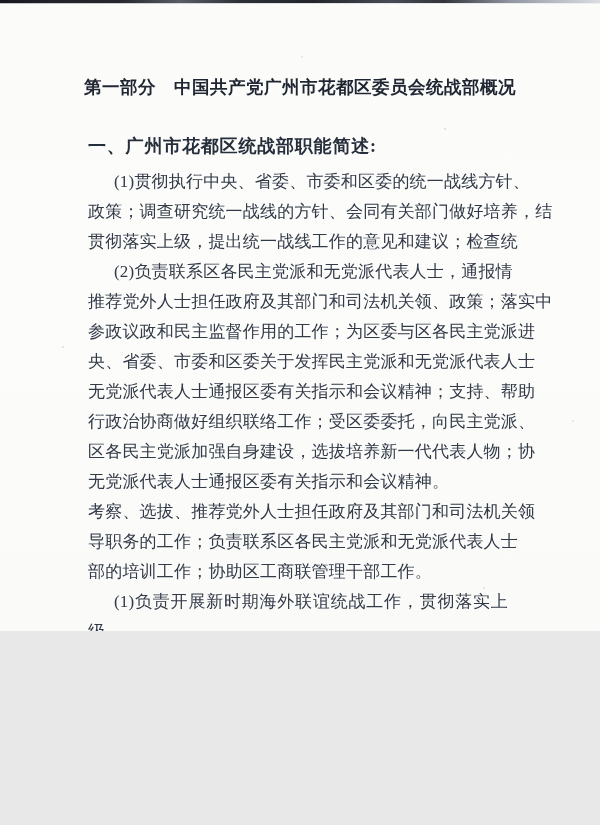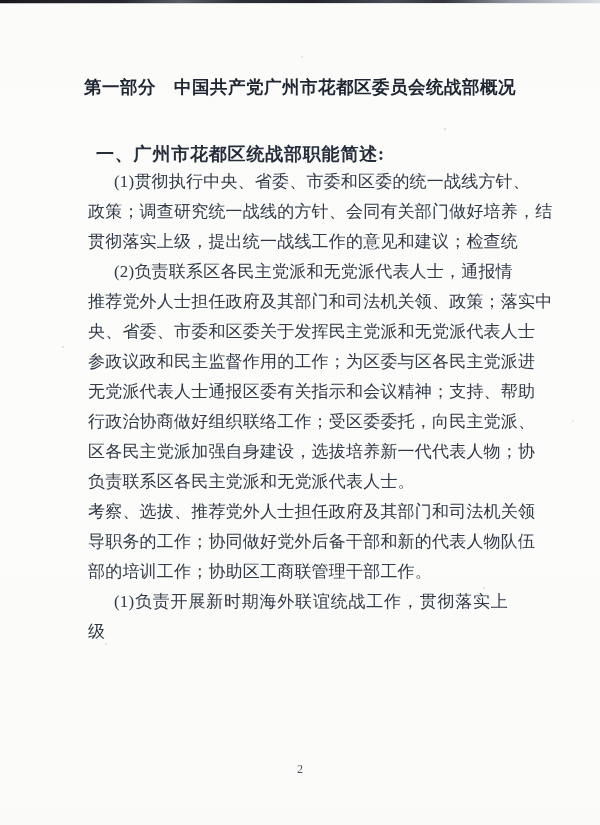--- a/index.html
+++ b/index.html
@@ -1,19 +1,19 @@
 <!DOCTYPE html>
 <html><head>
 <meta charset="utf-8">
 <style>
   html, body { margin: 0; padding: 0; background: #e8e8e8; }
   .page {
     position: relative;
     width: 600px;
-    height: 825px;
+    height: 631px;
     margin: 0 auto;
     background: linear-gradient(180deg, #fbfbfa 0%, #fcfcfb 50%, #fafaf9 100%);
     overflow: hidden;
     font-family: "Liberation Serif", "DejaVu Serif", serif;
     color: #323a47;
   }
   .scan-edge-top {
     position: absolute;
     top: 0; left: 0;
     width: 600px; height: 3px;
@@ -40,21 +40,21 @@
     font-weight: bold;
     font-size: 17.5px;
     letter-spacing: 0.5px;
     color: #1f2632;
     line-height: 24px;
   }
   .section-heading {
     position: absolute;
     top: 133px; left: 88px;
     width: 440px;
-    margin: 8px;
+    margin: 0;
     font-weight: bold;
     font-size: 18px;
     letter-spacing: 0.8px;
     color: #262e3b;
     line-height: 26px;
   }
   .body-text {
     position: absolute;
     top: 167px; left: 88px;
     width: 420px;
@@ -101,25 +101,25 @@
   <div class="scan-edge-top"></div>
   <div class="speckles"></div>
   <h1 class="doc-title">第一部分　中国共产党广州市花都区委员会统战部概况</h1>
   <h2 class="section-heading">一、广州市花都区统战部职能简述:</h2>
   <div class="body-text">
       <div class="line indent">(1)贯彻执行中央、省委、市委和区委的统一战线方针、</div>
       <div class="line">政策；调查研究统一战线的方针、会同有关部门做好培养，结</div>
       <div class="line">贯彻落实上级，提出统一战线工作的意见和建议；检查统</div>
       <div class="line indent">(2)负责联系区各民主党派和无党派代表人士，通报情</div>
       <div class="line">推荐党外人士担任政府及其部门和司法机关领、政策；落实中</div>
+      <div class="line">参政议政和民主监督作用的工作；为区委与区各民主党派进</div>
       <div class="line">央、省委、市委和区委关于发挥民主党派和无党派代表人士</div>
-      <div class="line">参政议政和民主监督作用的工作；为区委与区各民主党派进</div>
       <div class="line">无党派代表人士通报区委有关指示和会议精神；支持、帮助</div>
       <div class="line">行政治协商做好组织联络工作；受区委委托，向民主党派、</div>
       <div class="line">区各民主党派加强自身建设，选拔培养新一代代表人物；协</div>
-      <div class="line no-just">负责联系区各民主党派和无党派代表人士。</div>
+      <div class="line no-just">无党派代表人士通报区委有关指示和会议精神。</div>
       <div class="line">考察、选拔、推荐党外人士担任政府及其部门和司法机关领</div>
-      <div class="line">导职务的工作；协同做好党外后备干部和新的代表人物队伍</div>
+      <div class="line">导职务的工作；负责联系区各民主党派和无党派代表人士</div>
       <div class="line no-just">部的培训工作；协助区工商联管理干部工作。</div>
       <div class="line indent no-just">(1)负责开展新时期海外联谊统战工作，贯彻落实上级</div>
     </div>
   <div class="page-number">2</div>
 </div>
 
 </body></html>

